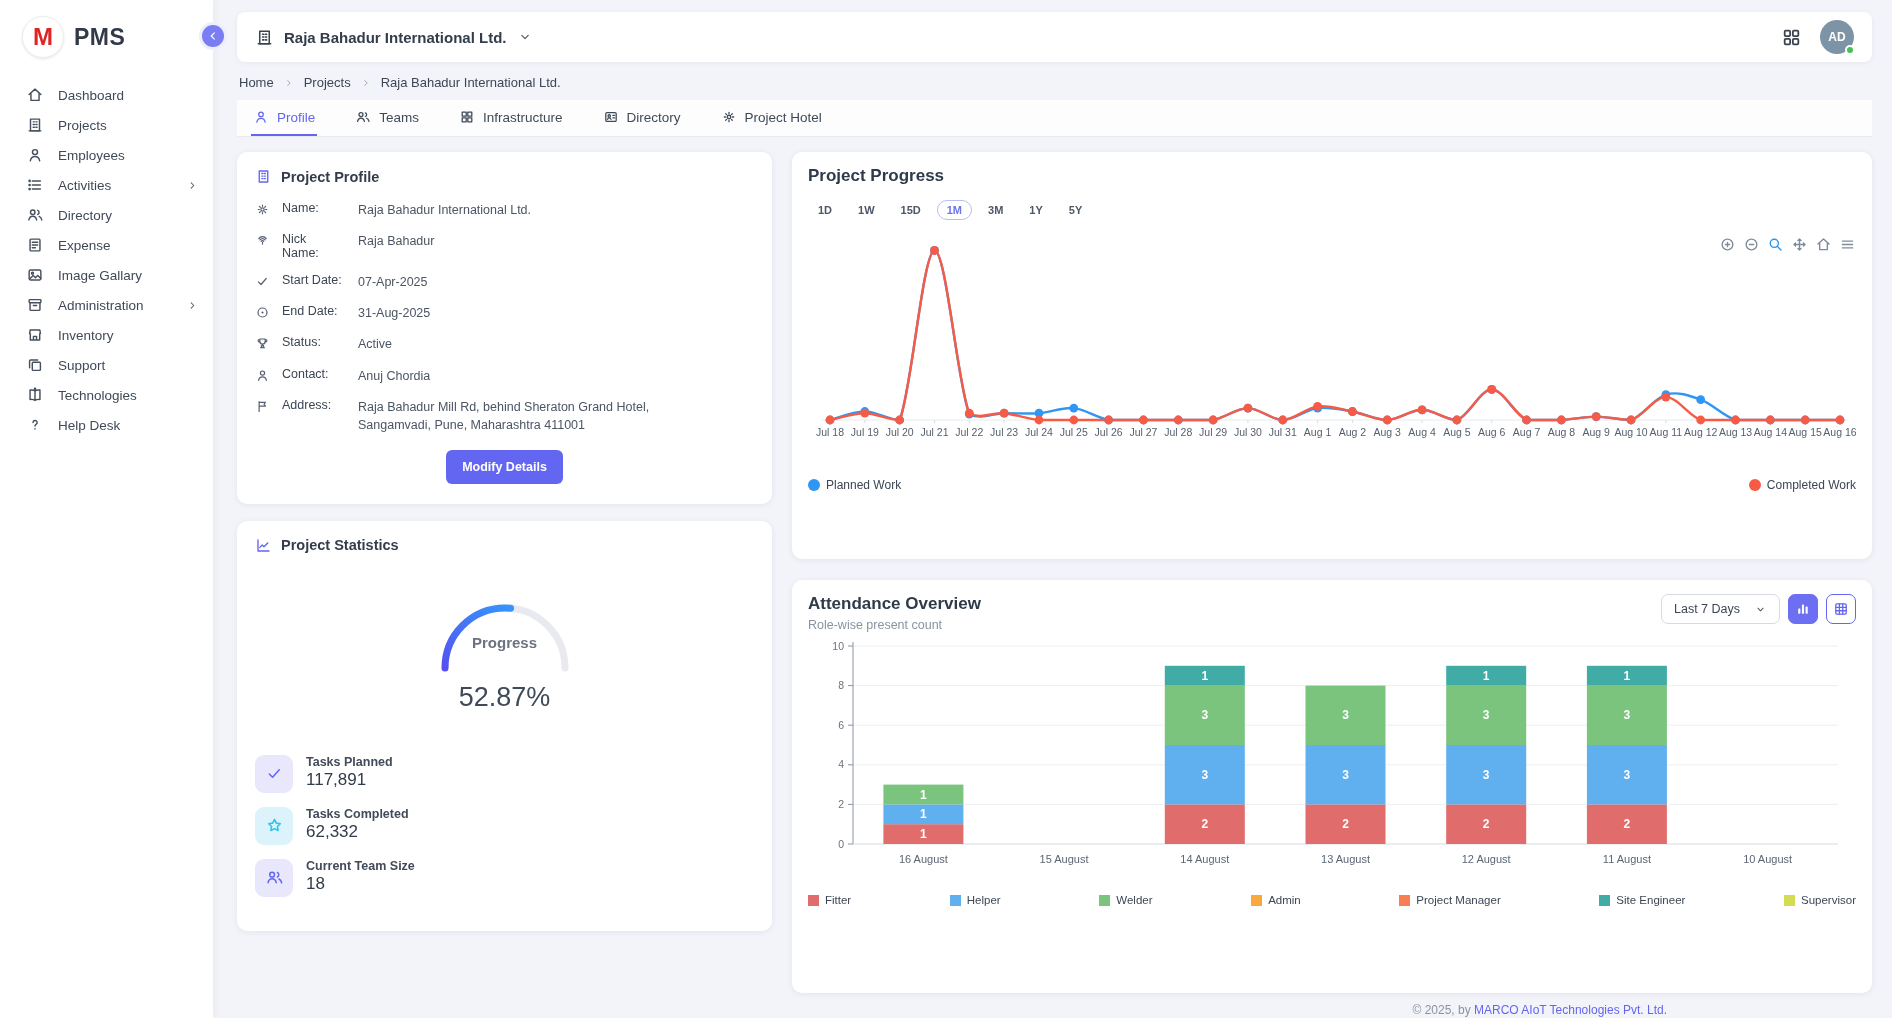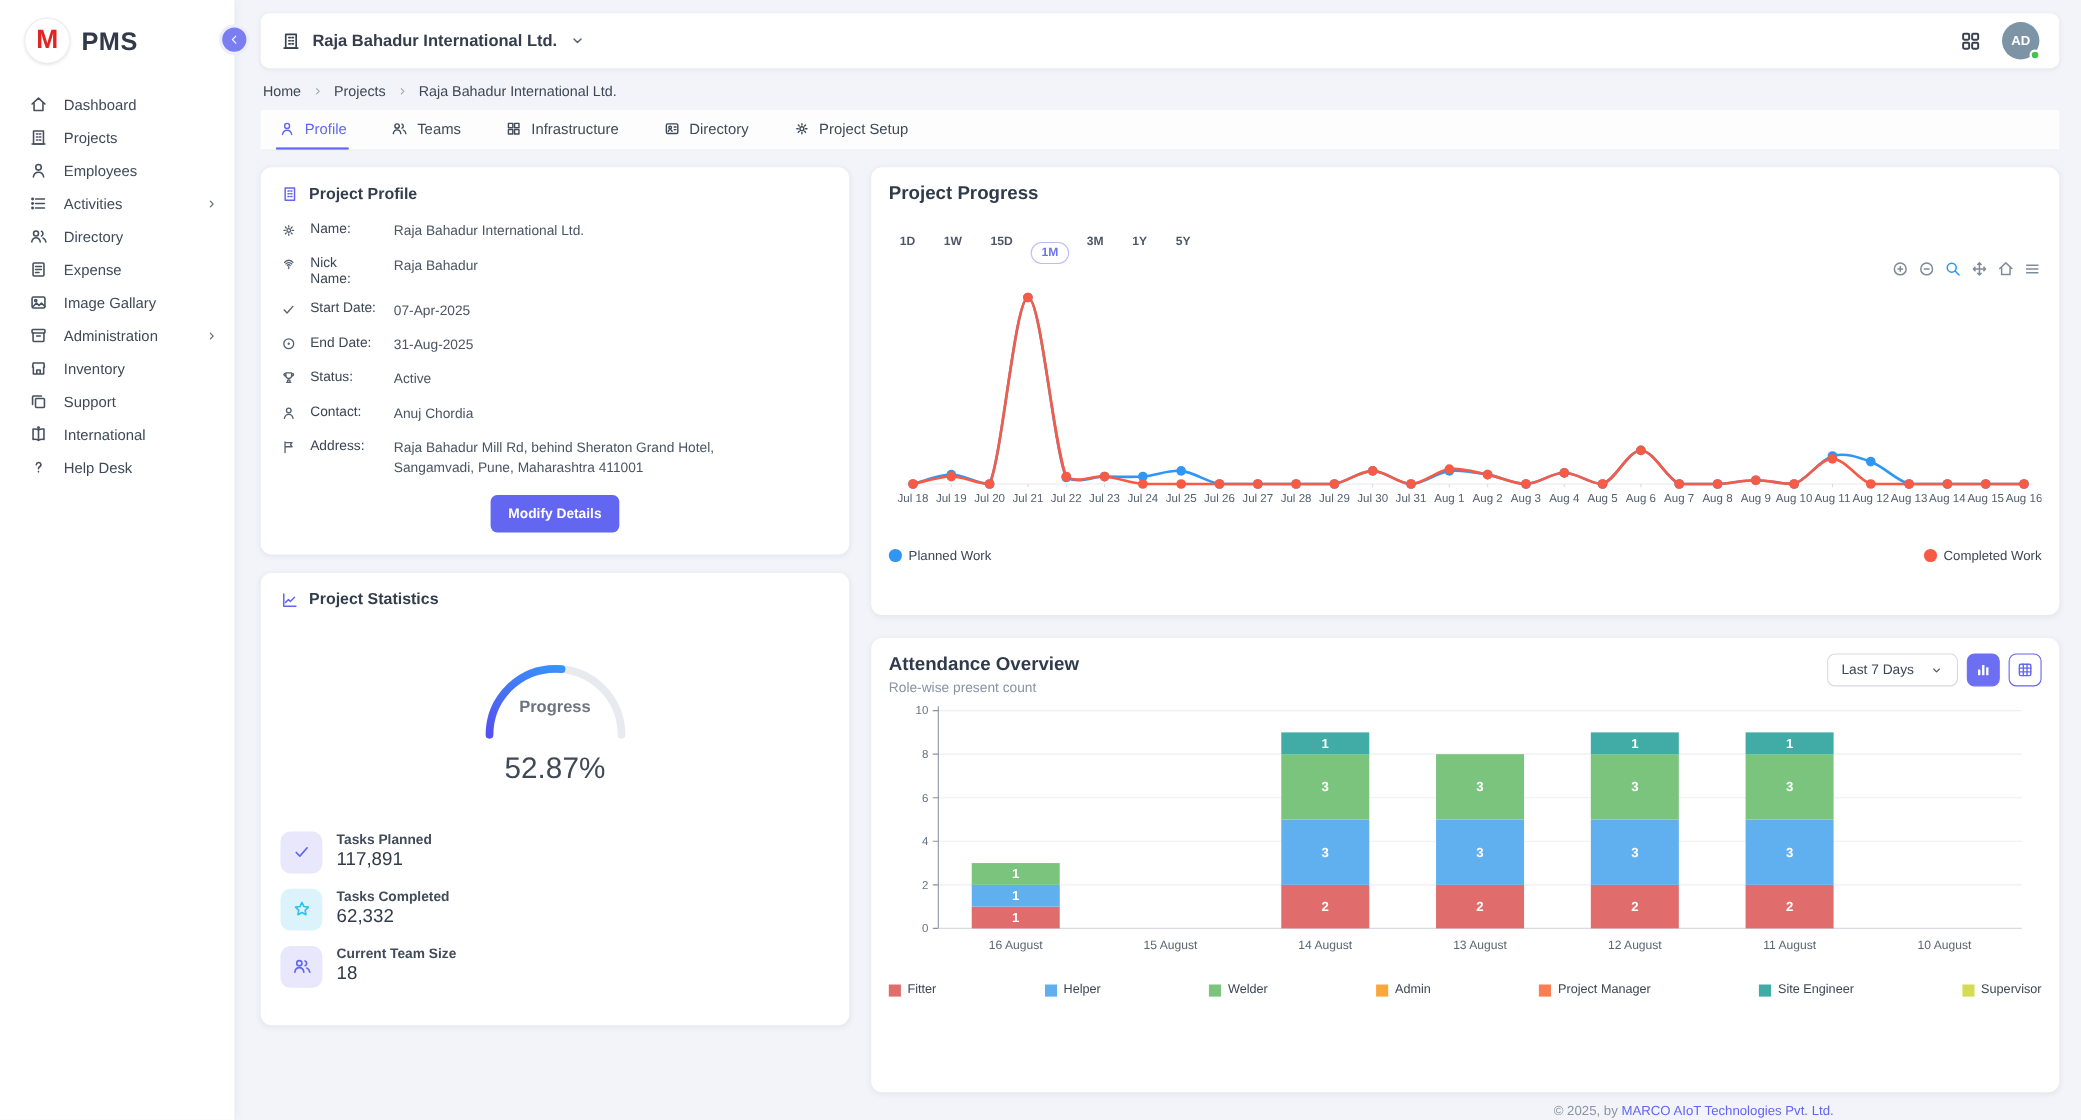--- a/index.html
+++ b/index.html
@@ -89,21 +89,21 @@
   .stat-label { font-size:12.5px; font-weight:bold; color:#414b5a; }
   .stat-value { font-size:17px; color:#313b4a; margin-top:1px; }
 
   
   .progress-card { padding:14px 16px 10px; position:relative; min-height:407px; }
   .big-title { font-size:17px; font-weight:600; color:#2f3a4a; }
   .sub-title { font-size:12.5px; color:#8a93a3; margin-top:4px; }
   .ranges { display:flex; gap:6px; margin-top:14px; }
   .range-chip { font-size:11px; font-weight:bold; color:#4d5766; padding:3px 9px; cursor:pointer;
     border:1px solid transparent; border-radius:10px; background:transparent; font-family:inherit; }
-  .range-chip.active { color:#6b74f0; border-color:#b9bdf7;margin-top:20px; }
+  .range-chip.active { color:#6b74f0; border-color:#b9bdf7; }
   .modebar { position:absolute; top:84px; right:16px; display:flex; gap:7px; }
   .modebar .icn { width:17px; height:17px; color:#7f8b99; cursor:pointer; }
   .modebar .icn.blue { color:#2196f3; }
   .legend-row { display:flex; justify-content:space-between; gap:20px; margin-top:2px; }
   .legend-item { display:flex; align-items:center; gap:6px; font-size:12px; color:#3c4654;
     cursor:pointer; }
   .legend-dot { width:12px; height:12px; border-radius:50%; }
   .legend-sq { width:11px; height:11px; }
 
   
@@ -239,21 +239,21 @@
         </span>
         <span class="lbl">Support</span>
       </div>
       <div class="nav-item">
         <span class="icn ">
           <svg viewBox="0 0 20 20">
             <path d="M10 5.5c-1.4-1-3.4-1.3-5.5-1V15c2.1-.3 4.1 0 5.5 1 1.4-1 3.4-1.3 5.5-1V4.5c-2.1-.3-4.1 0-5.5 1zM10 5.5V16"></path>
             <circle cx="10" cy="3.2" r=".7"></circle>
           </svg>
         </span>
-        <span class="lbl">International</span>
+        <span class="lbl">Technologies</span>
       </div>
       <div class="nav-item">
         <span class="icn ">
           <svg viewBox="0 0 20 20">
             <path d="M7.8 7.2a2.3 2.3 0 1 1 3.3 2.1c-.8.4-1.1.9-1.1 1.9M10 14.2v.2"></path>
           </svg>
         </span>
         <span class="lbl">Help Desk</span>
       </div>
     </nav>
@@ -357,21 +357,21 @@
         </span>
         <span>Directory</span>
       </div>
       <div class="tab">
         <span class="icn ">
           <svg viewBox="0 0 20 20">
             <circle cx="10" cy="10" r="2.2"></circle>
             <path d="M10 4.2v1.6M10 14.2v1.6M4.2 10h1.6M14.2 10h1.6M5.9 5.9l1.1 1.1M13 13l1.1 1.1M14.1 5.9L13 7M7 13l-1.1 1.1"></path>
           </svg>
         </span>
-        <span>Project Setup</span>
+        <span>Project Hotel</span>
       </div>
     </div>
 
   <div class="content">
     <div class="col-left">
 
       <section class="card profile-card">
         <div class="card-title-row">
           <span class="icn">
               <svg viewBox="0 0 20 20">

